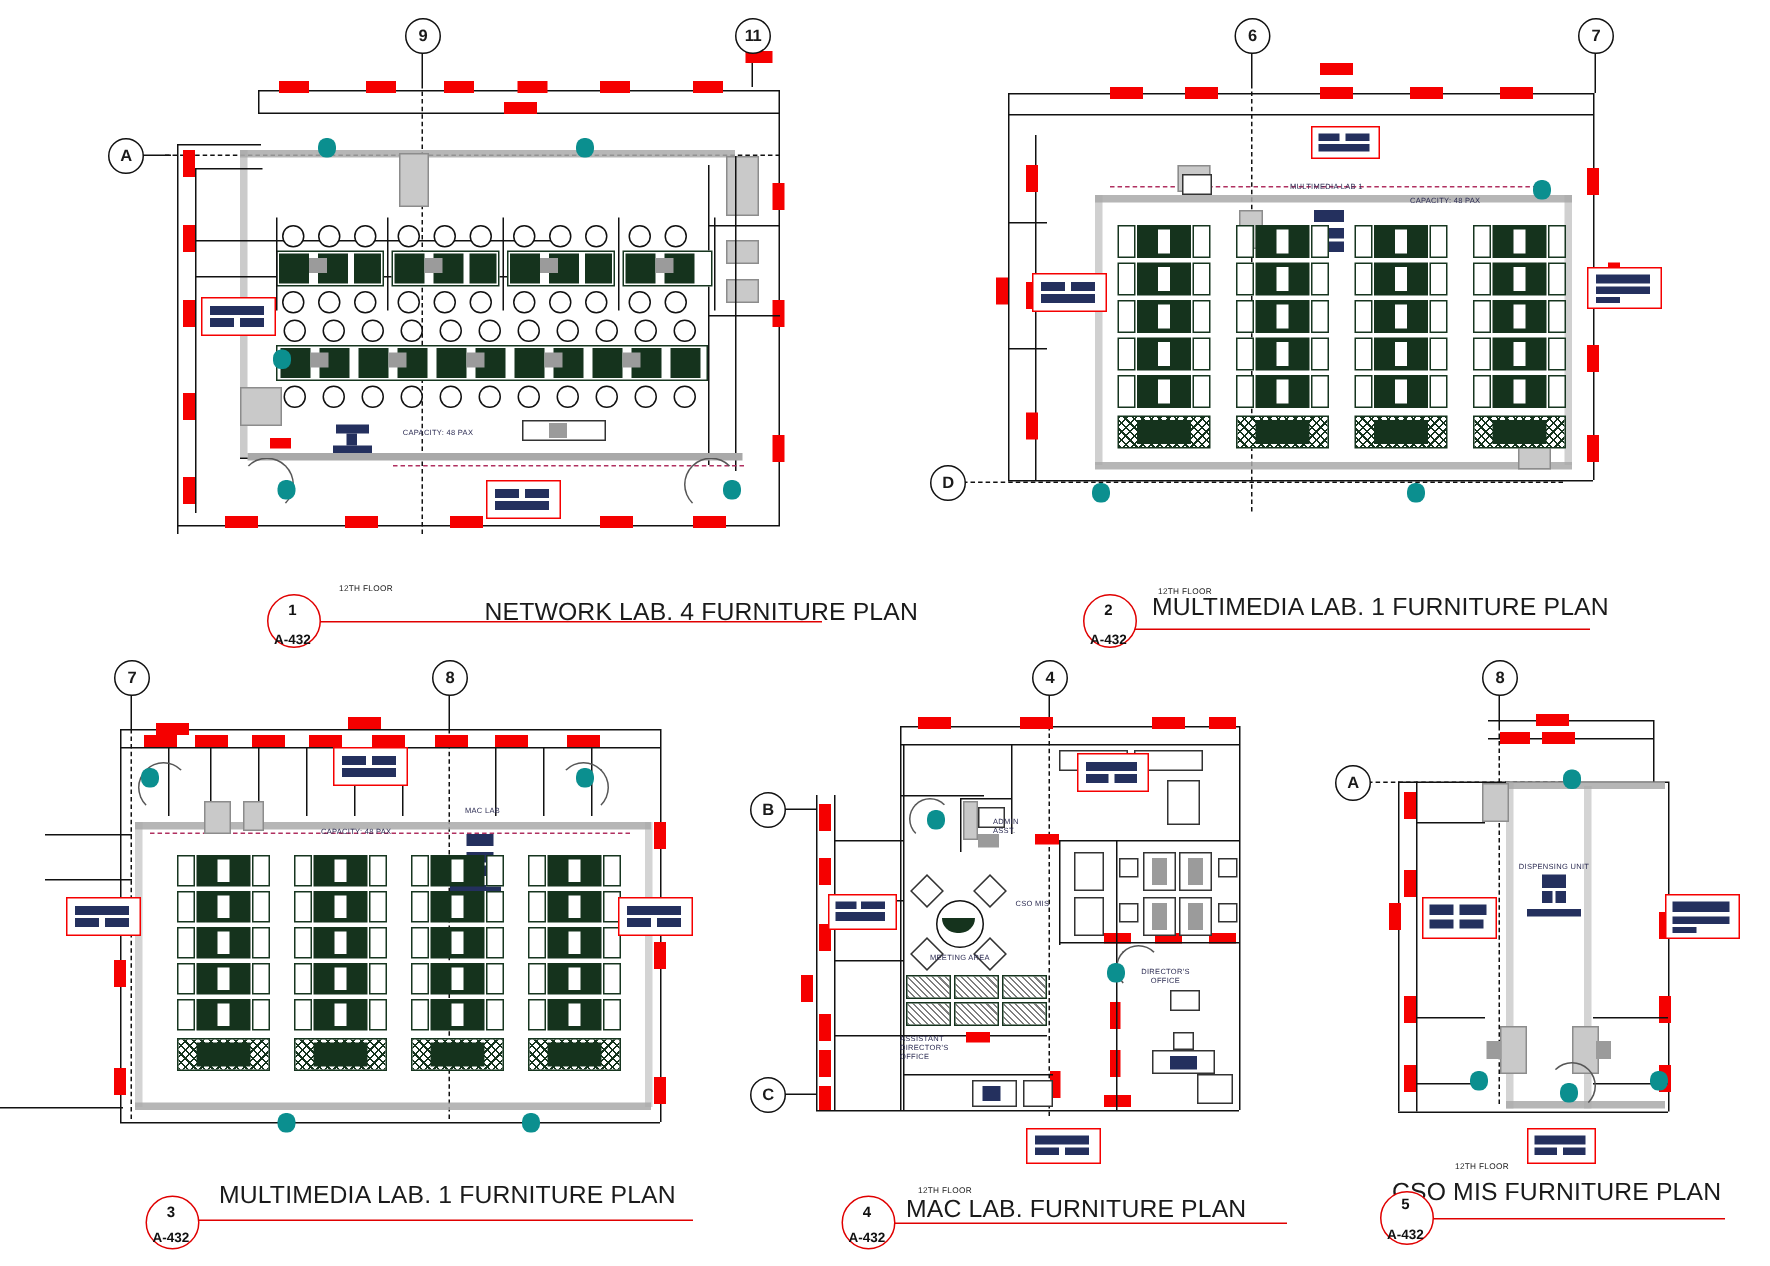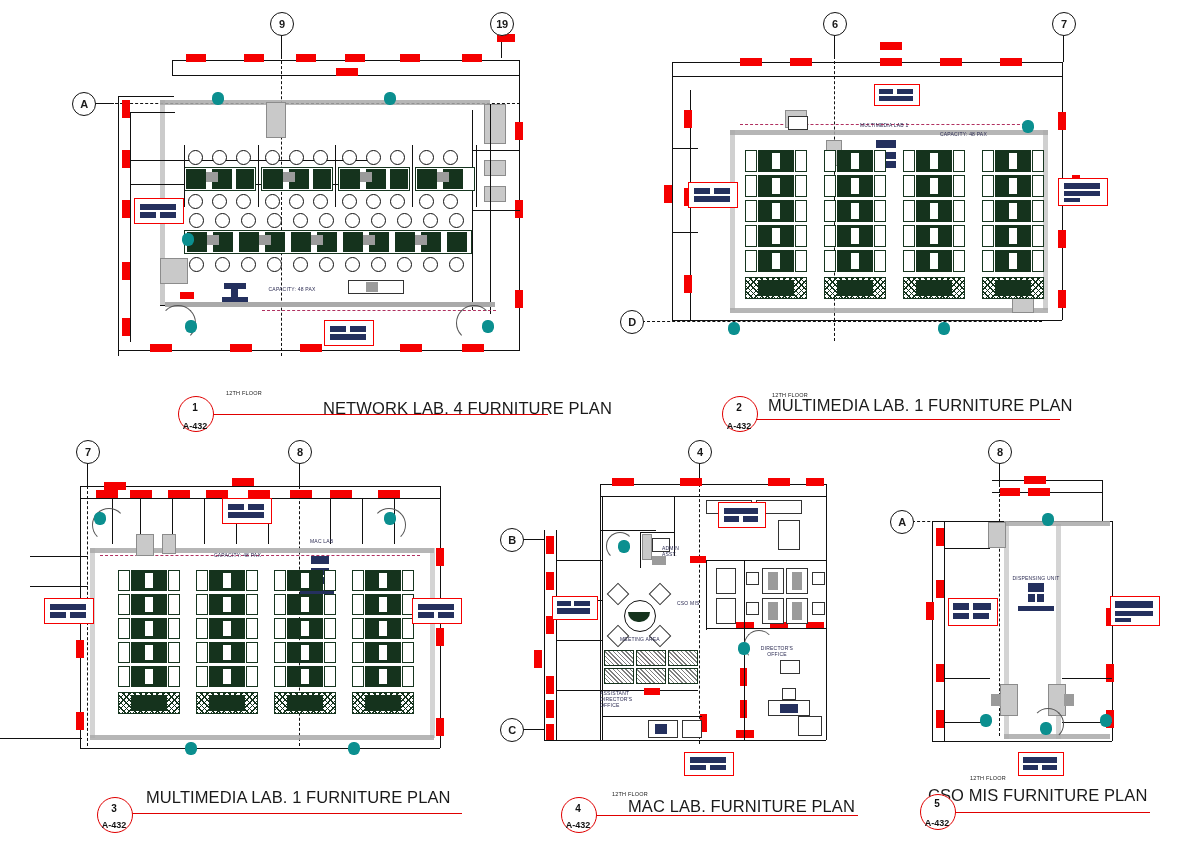--- a/index.html
+++ b/index.html
@@ -72,21 +72,21 @@
 
   <div class="plan" id="p1" style="left:70px;top:8px;width:460px;height:370px;"></div>
 
   <div class="bub" style="left:270px;top:12px;">
     <span>9</span>
     </div>
   <div class="bubline" style="left:281px;top:34px;height:22px;"></div>
   <div class="dashv" style="left:281px;top:56px;height:300px;"></div>
 
   <div class="bub" style="left:490px;top:12px;">
-    <span>19</span>
+    <span>11</span>
     </div>
   <div class="bubline" style="left:501px;top:34px;height:24px;"></div>
 
   <div class="bub" style="left:72px;top:92px;">
     <span>A</span>
     </div>
   <div class="bublineh" style="left:94px;top:103px;width:20px;"></div>
   <div class="dash" style="left:110px;top:103px;width:410px;"></div>
 
   <div class="ln h" style="left:172px;top:60px;width:348px;"></div>
@@ -833,21 +833,21 @@
     <div class="trule" style="left:114px;top:813px;width:348px;"></div>
     <div class="ttext" style="left:146px;top:788px;">MULTIMEDIA LAB. 1 FURNITURE PLAN</div>
   </div>
 
   <div class="title">
     <div class="tcirc" style="left:561px;top:797px;"></div>
     <div class="tnum" style="left:561px;top:803px;">4</div>
     <div class="tsheet" style="left:558px;top:820px;">A-432</div>
     <div class="trule" style="left:578px;top:815px;width:280px;"></div>
     <div class="tfloor" style="left:612px;top:791px;">12TH FLOOR</div>
-    <div class="ttext" style="left:628px;top:797px;">MAC LAB. FURNITURE PLAN</div>
+    <div class="ttext" style="left:604px;top:797px;">MAC LAB. FURNITURE PLAN</div>
   </div>
 
   <div class="title">
     <div class="tcirc" style="left:920px;top:794px;"></div>
     <div class="tnum" style="left:920px;top:798px;">5</div>
     <div class="tsheet" style="left:917px;top:818px;">A-432</div>
     <div class="trule" style="left:937px;top:812px;width:213px;"></div>
     <div class="tfloor" style="left:970px;top:775px;">12TH FLOOR</div>
     <div class="ttext" style="left:928px;top:786px;">CSO MIS FURNITURE PLAN</div>
   </div>

